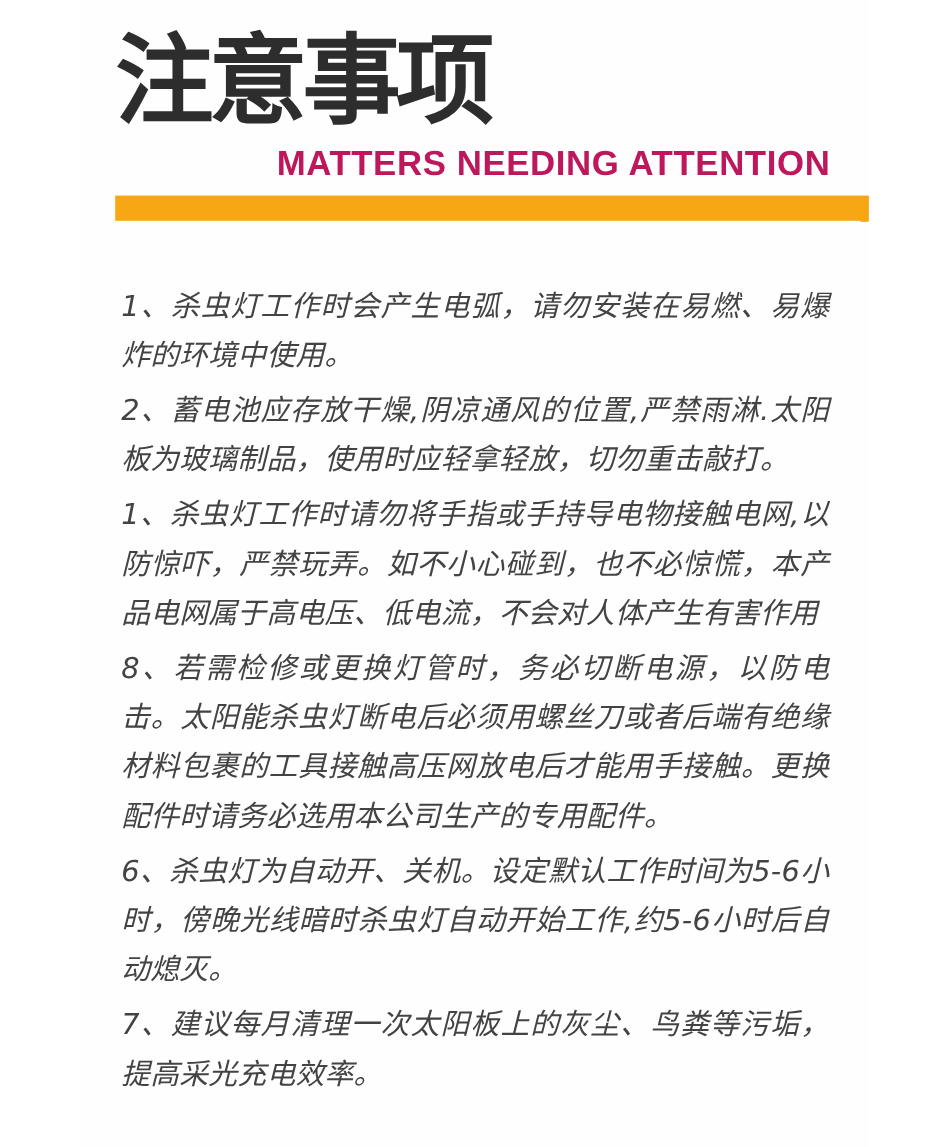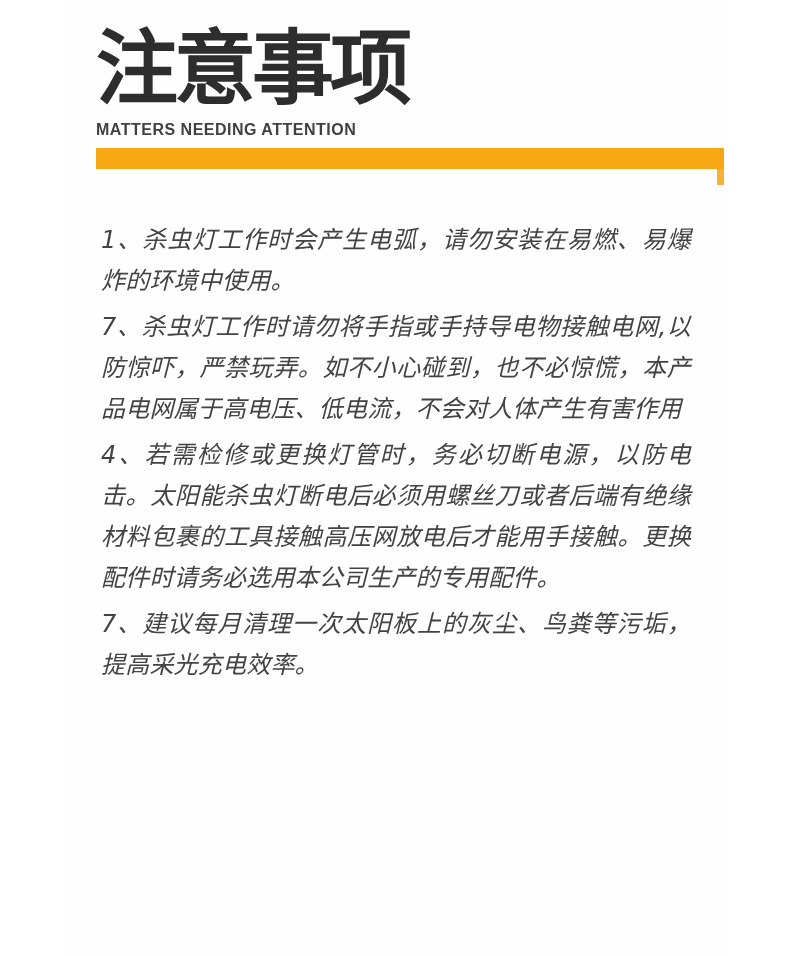--- a/index.html
+++ b/index.html
@@ -23,25 +23,26 @@
     margin: 0;
     font-size: 82px;
     line-height: 1.1;
     font-weight: 900;
     letter-spacing: -4px;
     color: #2d2d2d;
     font-family: "DejaVu Sans", "Liberation Sans", sans-serif;
   }
   .subtitle {
     margin-top: 7px;
-    font-size: 16px;
+    font-size: 29px;
     font-weight: 700;
     letter-spacing: 0.5px;
-    color: #404040;
+    color: #be185d;
     font-family: "Liberation Sans", "DejaVu Sans", sans-serif;
+    text-align: right;
   }
   .accent-bar {
     margin-top: 9px;
     width: 727px;
     height: 21px;
     background: #f7a614;
   }
   .accent-bar-fragment {
     position: absolute;
     top: 164px;
@@ -73,19 +74,21 @@
   <div class="header">
     <h1 class="title">注意事项</h1>
     <div class="subtitle">MATTERS NEEDING ATTENTION</div>
     <div class="accent-bar"></div>
   </div>
 
   <div class="accent-bar-fragment"></div>
 
   <div class="notice-list">
     <p class="notice-item">1、杀虫灯工作时会产生电弧，请勿安装在易燃、易爆炸的环境中使用。</p>
-    <p class="notice-item">7、杀虫灯工作时请勿将手指或手持导电物接触电网,以防惊吓，严禁玩弄。如不小心碰到，也不必惊慌，本产品电网属于高电压、低电流，不会对人体产生有害作用</p>
-    <p class="notice-item">4、若需检修或更换灯管时，务必切断电源，以防电击。太阳能杀虫灯断电后必须用螺丝刀或者后端有绝缘材料包裹的工具接触高压网放电后才能用手接触。更换配件时请务必选用本公司生产的专用配件。</p>
+    <p class="notice-item">2、蓄电池应存放干燥,阴凉通风的位置,严禁雨淋.太阳板为玻璃制品，使用时应轻拿轻放，切勿重击敲打。</p>
+    <p class="notice-item">1、杀虫灯工作时请勿将手指或手持导电物接触电网,以防惊吓，严禁玩弄。如不小心碰到，也不必惊慌，本产品电网属于高电压、低电流，不会对人体产生有害作用</p>
+    <p class="notice-item">8、若需检修或更换灯管时，务必切断电源，以防电击。太阳能杀虫灯断电后必须用螺丝刀或者后端有绝缘材料包裹的工具接触高压网放电后才能用手接触。更换配件时请务必选用本公司生产的专用配件。</p>
+    <p class="notice-item">6、杀虫灯为自动开、关机。设定默认工作时间为5-6小时，傍晚光线暗时杀虫灯自动开始工作,约5-6小时后自动熄灭。</p>
     <p class="notice-item">7、建议每月清理一次太阳板上的灰尘、鸟粪等污垢，提高采光充电效率。</p>
 
   </div>
 
 </div>
 
 </body></html>

